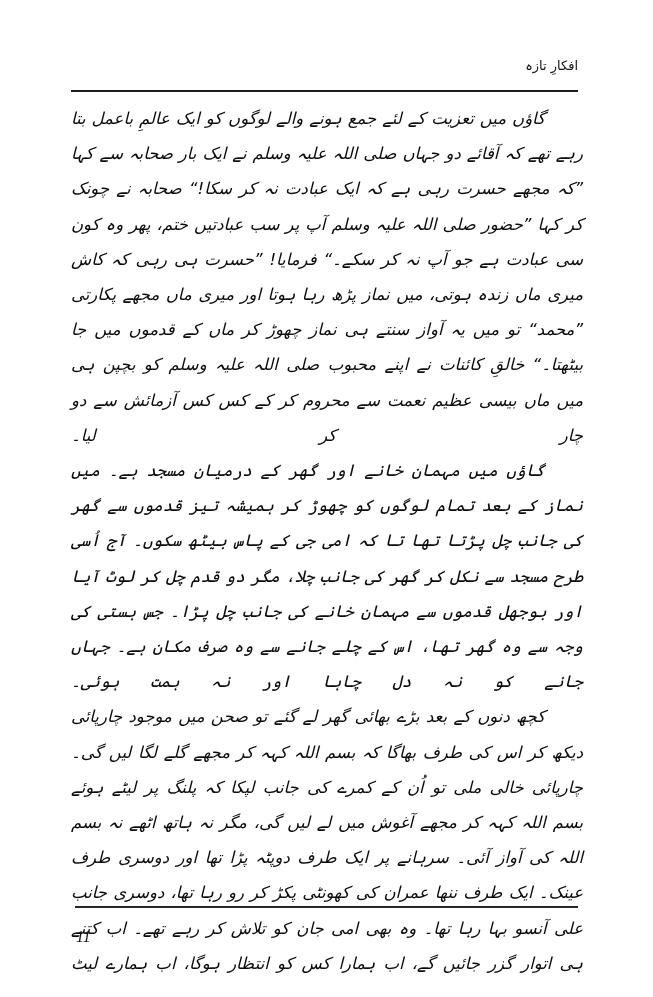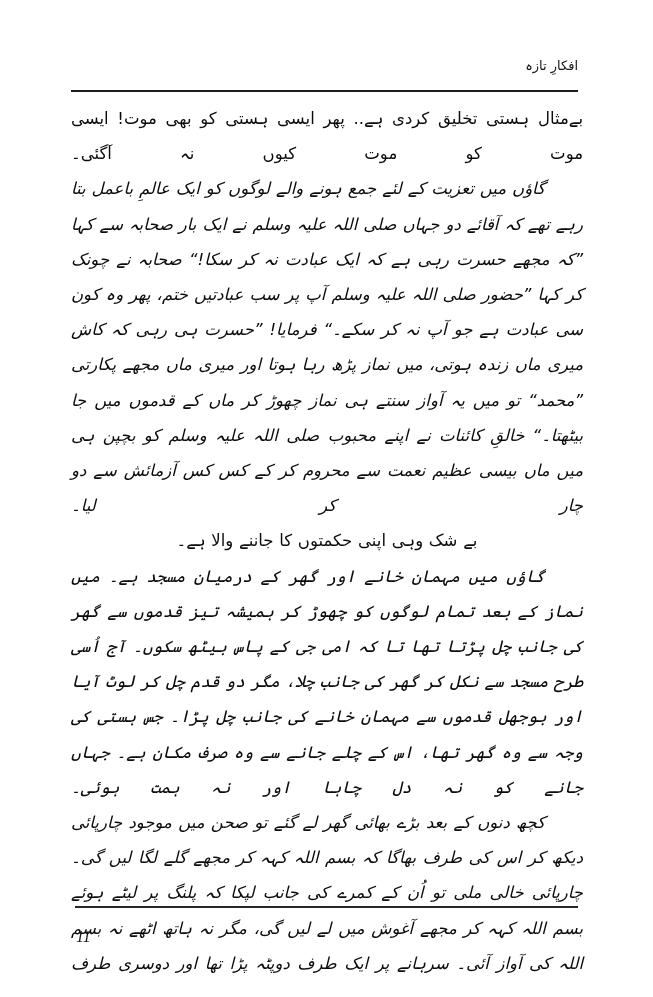--- a/index.html
+++ b/index.html
@@ -103,25 +103,23 @@
 
 <div class="page">
 
   <div class="running-head">
     <div class="running-head-text">افکارِ تازہ</div>
   </div>
   <div class="head-rule"></div>
 
   <div class="textblock">
 
-    <p class="para" id="t-p1">بےمثال ہستی تخلیق کردی ہے.. پھر ایسی ہستی کو بھی موت! ایسی موت کو موت کیوں نہ آگئی۔</p>
 
     <p class="para indent" id="t-p2">گاؤں میں تعزیت کے لئے جمع ہونے والے لوگوں کو ایک عالمِ باعمل بتا رہے تھے کہ آقائے دو جہاں صلی اللہ علیہ وسلم نے ایک بار صحابہ سے کہا ”کہ مجھے حسرت رہی ہے کہ ایک عبادت نہ کر سکا!“ صحابہ نے چونک کر کہا ”حضور صلی اللہ علیہ وسلم آپ پر سب عبادتیں ختم، پھر وہ کون سی عبادت ہے جو آپ نہ کر سکے۔“ فرمایا! ”حسرت ہی رہی کہ کاش میری ماں زندہ ہوتی، میں نماز پڑھ رہا ہوتا اور میری ماں مجھے پکارتی ”محمد“ تو میں یہ آواز سنتے ہی نماز چھوڑ کر ماں کے قدموں میں جا بیٹھتا۔“ خالقِ کائنات نے اپنے محبوب صلی اللہ علیہ وسلم کو بچپن ہی میں ماں بیسی عظیم نعمت سے محروم کر کے کس کس آزمائش سے دو چار کر لیا۔</p>
 
-    <p class="para last-center" id="t-p3">بے شک وہی اپنی حکمتوں کا جاننے والا ہے۔</p>
 
     <p class="para indent" id="t-p4">گاؤں میں مہمان خانے اور گھر کے درمیان مسجد ہے۔ میں نماز کے بعد تمام لوگوں کو چھوڑ کر ہمیشہ تیز قدموں سے گھر کی جانب چل پڑتا تھا تا کہ امی جی کے پاس بیٹھ سکوں۔ آج اُسی طرح مسجد سے نکل کر گھر کی جانب چلا، مگر دو قدم چل کر لوٹ آیا اور بوجھل قدموں سے مہمان خانے کی جانب چل پڑا۔ جس ہستی کی وجہ سے وہ گھر تھا، اس کے چلے جانے سے وہ صرف مکان ہے۔ جہاں جانے کو نہ دل چاہا اور نہ ہمت ہوئی۔</p>
 
     <p class="para indent" id="t-p5">کچھ دنوں کے بعد بڑے بھائی گھر لے گئے تو صحن میں موجود چارپائی دیکھ کر اس کی طرف بھاگا کہ بسم اللہ کہہ کر مجھے گلے لگا لیں گی۔ چارپائی خالی ملی تو اُن کے کمرے کی جانب لپکا کہ پلنگ پر لیٹے ہوئے بسم اللہ کہہ کر مجھے آغوش میں لے لیں گی، مگر نہ ہاتھ اٹھے نہ بسم اللہ کی آواز آئی۔ سرہانے پر ایک طرف دوپٹہ پڑا تھا اور دوسری طرف عینک۔ ایک طرف ننھا عمران کی کھونٹی پکڑ کر رو رہا تھا، دوسری جانب علی آنسو بہا رہا تھا۔ وہ بھی امی جان کو تلاش کر رہے تھے۔ اب کتنے ہی اتوار گزر جائیں گے، اب ہمارا کس کو انتظار ہوگا، اب ہمارے لیٹ ہونے پر کون بیقرار ہوگا؟ اور اب دعائے نیم شب میں کس کو میں یاد آؤں گا۔</p>
 
   </div>
 
   <div class="foot-rule"></div>
   <div class="folio">11</div>
 

